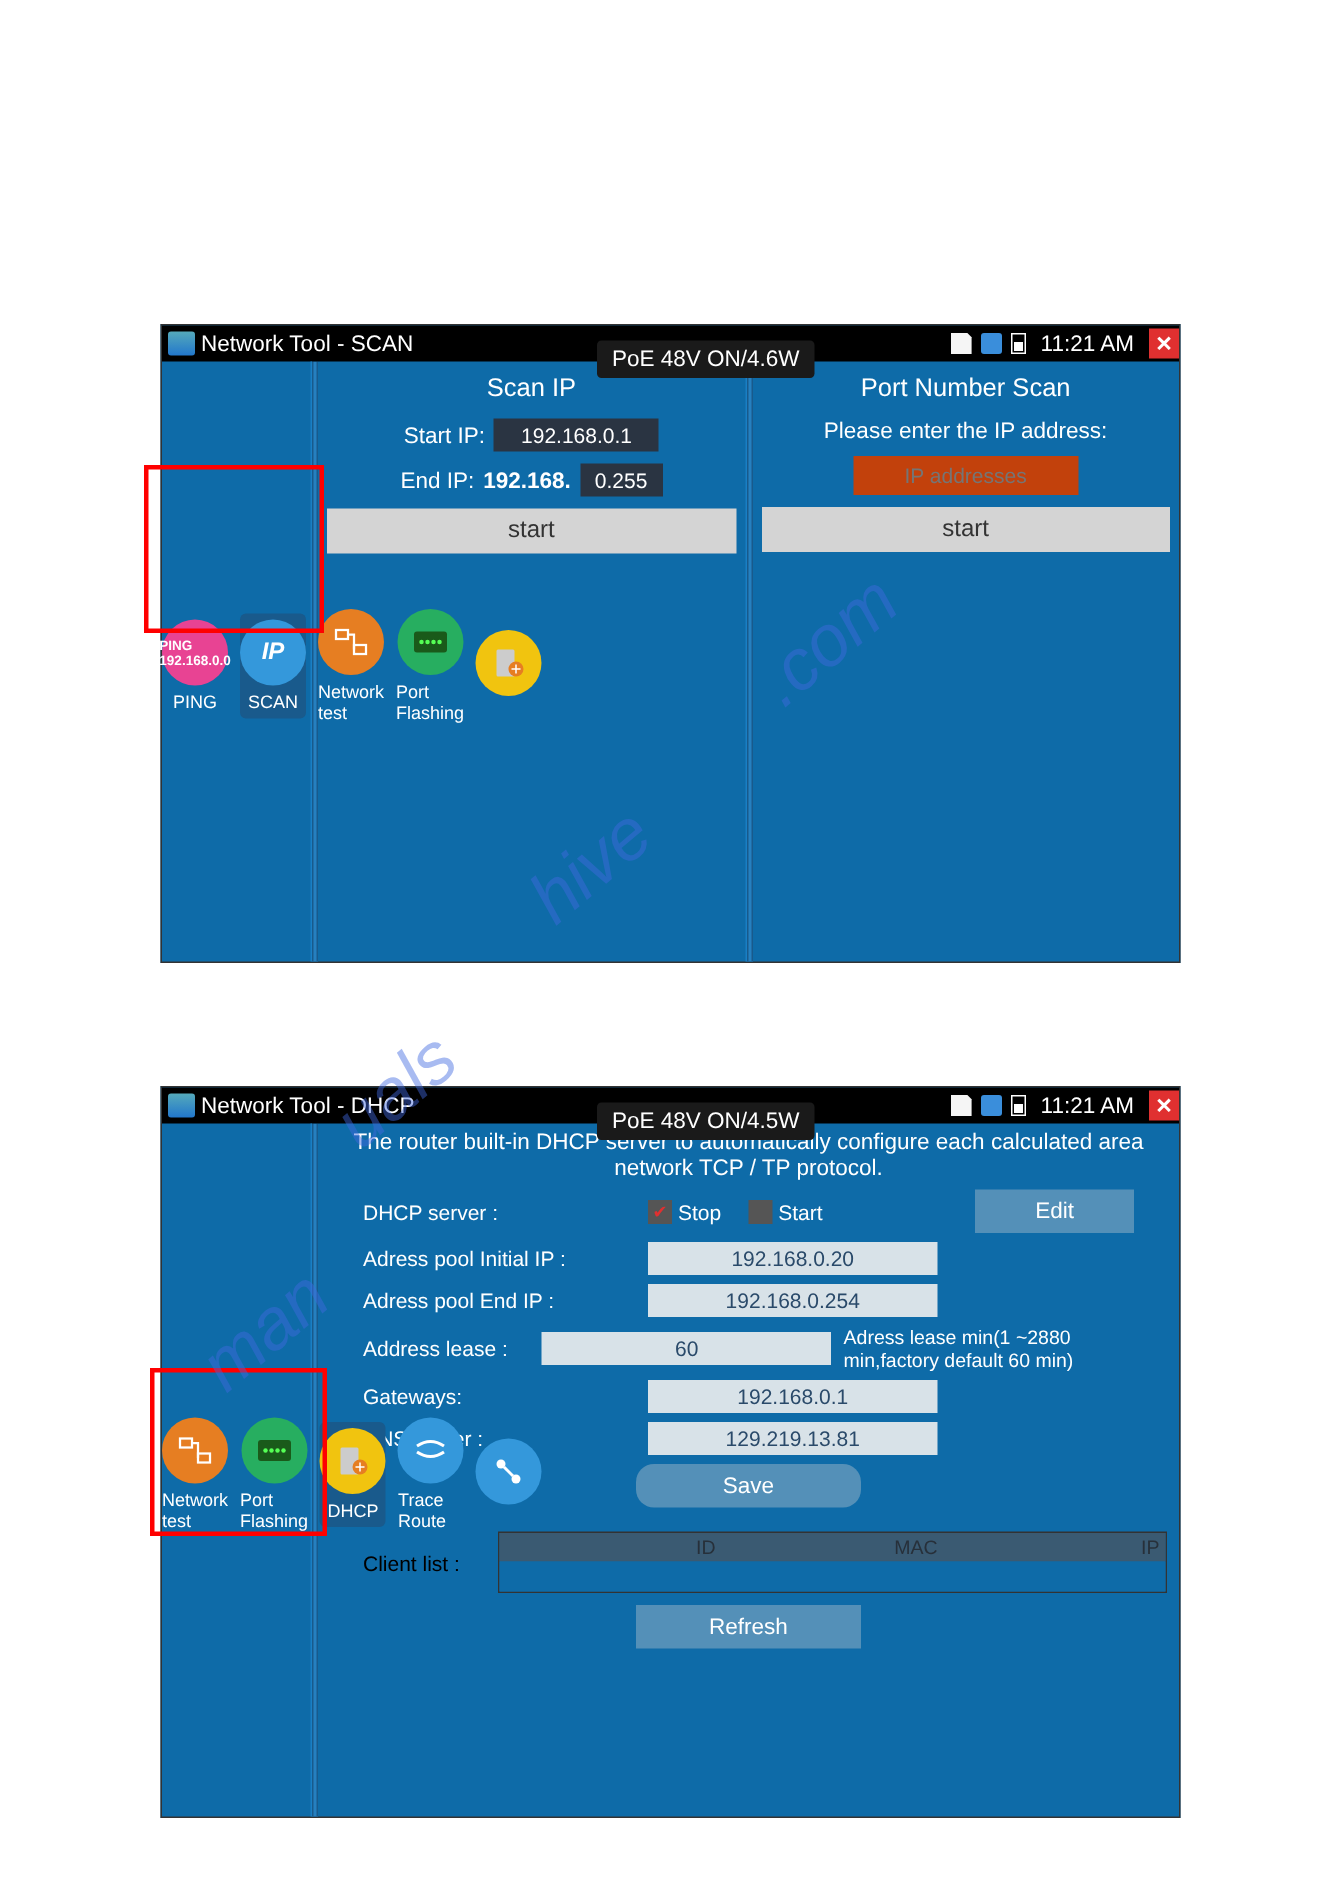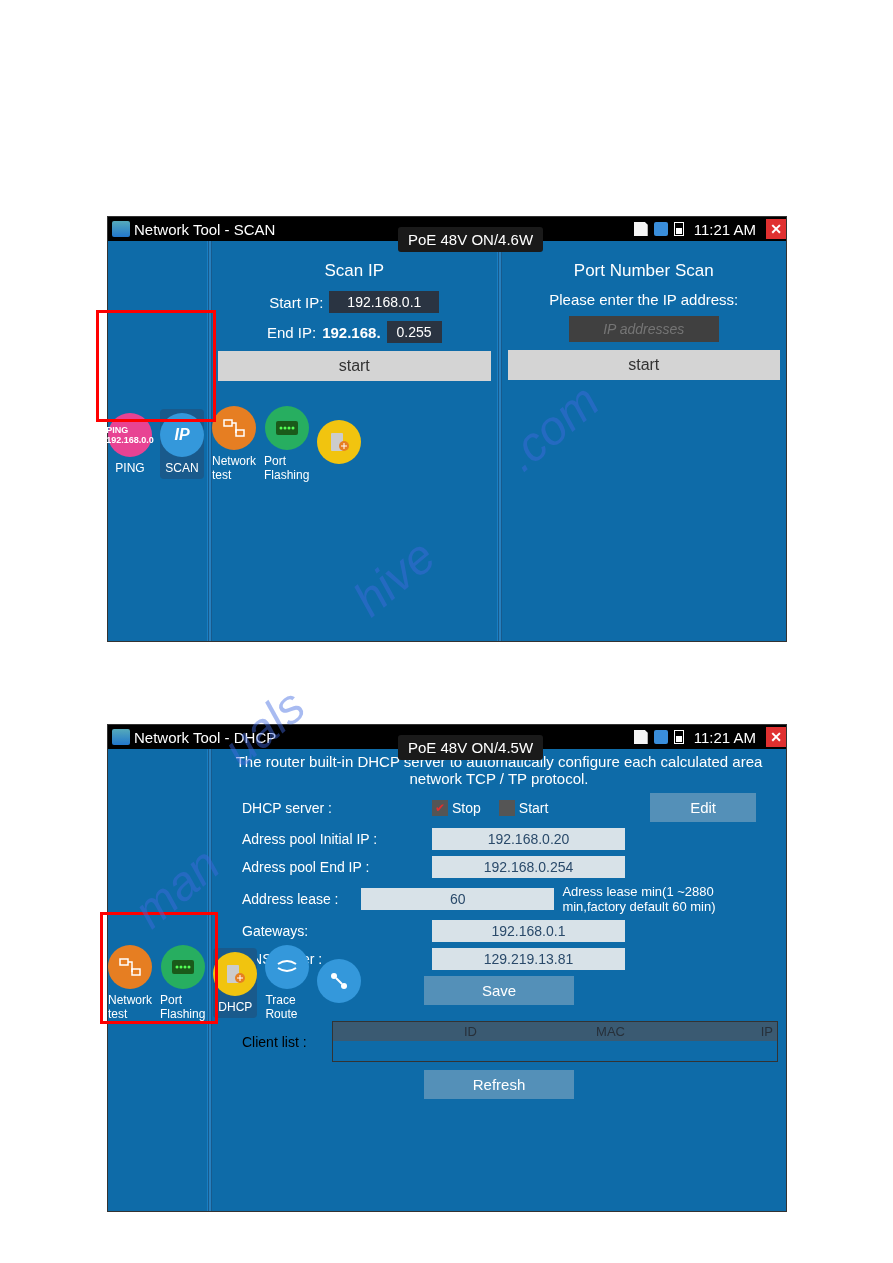--- a/index.html
+++ b/index.html
@@ -32,46 +32,46 @@
 .nettest-ico { background: #e67e22; }
 .portflash-ico { background: #27ae60; }
 .dhcp-ico { background: #f1c40f; }
 .trace-ico { background: #3498db; }
 .link-ico { background: #3498db; }
 .redbox { position: absolute; border: 3px solid #ff0000; z-index: 20; pointer-events: none; }
 .redbox1 { top: 310px; left: 96px; width: 120px; height: 112px; }
 .redbox2 { top: 912px; left: 100px; width: 118px; height: 112px; }
 .selected-bg { background: #195a8c; border-radius: 4px; }
 .main-content { flex: 1; display: flex; color: #fff; }
-.panel { flex: 1; padding: 20px 6px; border-right: 1px solid #1a7fc4; }
+.panel { flex: 1; padding: 8px 6px; border-right: 1px solid #1a7fc4; }
 .panel:last-child { border-right: none; }
 .panel-title { text-align: center; font-size: 17px; margin-bottom: 10px; }
 .row-input { display: flex; align-items: center; justify-content: center; margin-bottom: 8px; font-size: 15px; }
 .row-input label { margin-right: 6px; }
 .inp { background: #2a3442; color: #fff; border: none; text-align: center; padding: 3px 6px; font-size: 14px; }
 .inp-med { width: 110px; }
 .inp-sm { width: 55px; }
-.inp-darker { background: #404040; width: 150px; padding: 5px; font-style: italic; }
+.inp-darker { background: #c2410c; width: 150px; padding: 5px; }
 .greybtn { background: #d4d4d4; color: #333; text-align: center; padding: 6px 0; font-size: 16px; margin-top: 4px; }
 .results { margin-top: 4px; border-top: 1px solid #1a7fc4; }
 .result-row { display: flex; justify-content: space-between; padding: 4px 10px; font-size: 14px; border-bottom: 1px solid #1a7fc4; background: #175a8c; }
 .prompt-text { text-align: center; font-size: 15px; margin-bottom: 8px; }
 
 .dhcp-desc { text-align: center; font-size: 15px; padding: 4px 12px; color: #fff; }
 .dhcp-form { padding: 2px 30px; color: #fff; font-size: 14px; }
 .dhcp-row { display: flex; align-items: center; margin-bottom: 6px; }
 .dhcp-label { width: 190px; }
 .dhcp-inp { flex: 0 0 185px; background: #d8e2e8; color: #2a4a6a; border: none; text-align: center; padding: 3px 6px; font-size: 14px; }
 .dhcp-inp-sm { flex: 0 0 80px; background: #d8e2e8; color: #2a4a6a; border: none; text-align: center; padding: 3px 6px; font-size: 14px; }
 .lease-hint { font-size: 13px; margin-left: 8px; max-width: 230px; }
 .chk { width: 16px; height: 16px; background: #555; display: inline-flex; align-items: center; justify-content: center; margin-right: 4px; color: #fff; font-size: 12px; }
 .chk.checked::after { content: '✔'; color: #e03030; }
 .chk-label { margin-right: 18px; }
 .editbtn { background: #5490b8; color: #fff; padding: 6px 40px; font-size: 15px; }
-.savebtn { background: #5490b8; color: #fff; padding: 6px 0; width: 150px; text-align: center; margin: 6px auto; font-size: 15px; }
+.savebtn { background: #5490b8; color: #fff; padding: 6px 0; width: 150px; text-align: center; margin: 6px auto; font-size: 15px; border-radius: 12px; }
 .client-row { display: flex; align-items: center; margin-top: 8px; border-radius: 11px; }
 .client-label { width: 90px; font-size: 14px; margin-left: 30px; }
 .client-table { flex: 1; margin-right: 8px; border: 1px solid #333; }
 .client-header { display: flex; background: #3a5a72; }
 .client-header > div { flex: 1; text-align: right; font-size: 13px; padding: 2px 4px; color: #27303a; }
 .client-body { height: 20px; background: #0e6ba8; }
 .refreshbtn { background: #5490b8; color: #fff; padding: 6px 0; width: 150px; text-align: center; margin: 8px auto 0; font-size: 15px; }
 .vdiv { width: 4px; background: #2680c0; border-left: 1px solid #185a8c; border-right: 1px solid #185a8c; }
 </style>
 </head>

